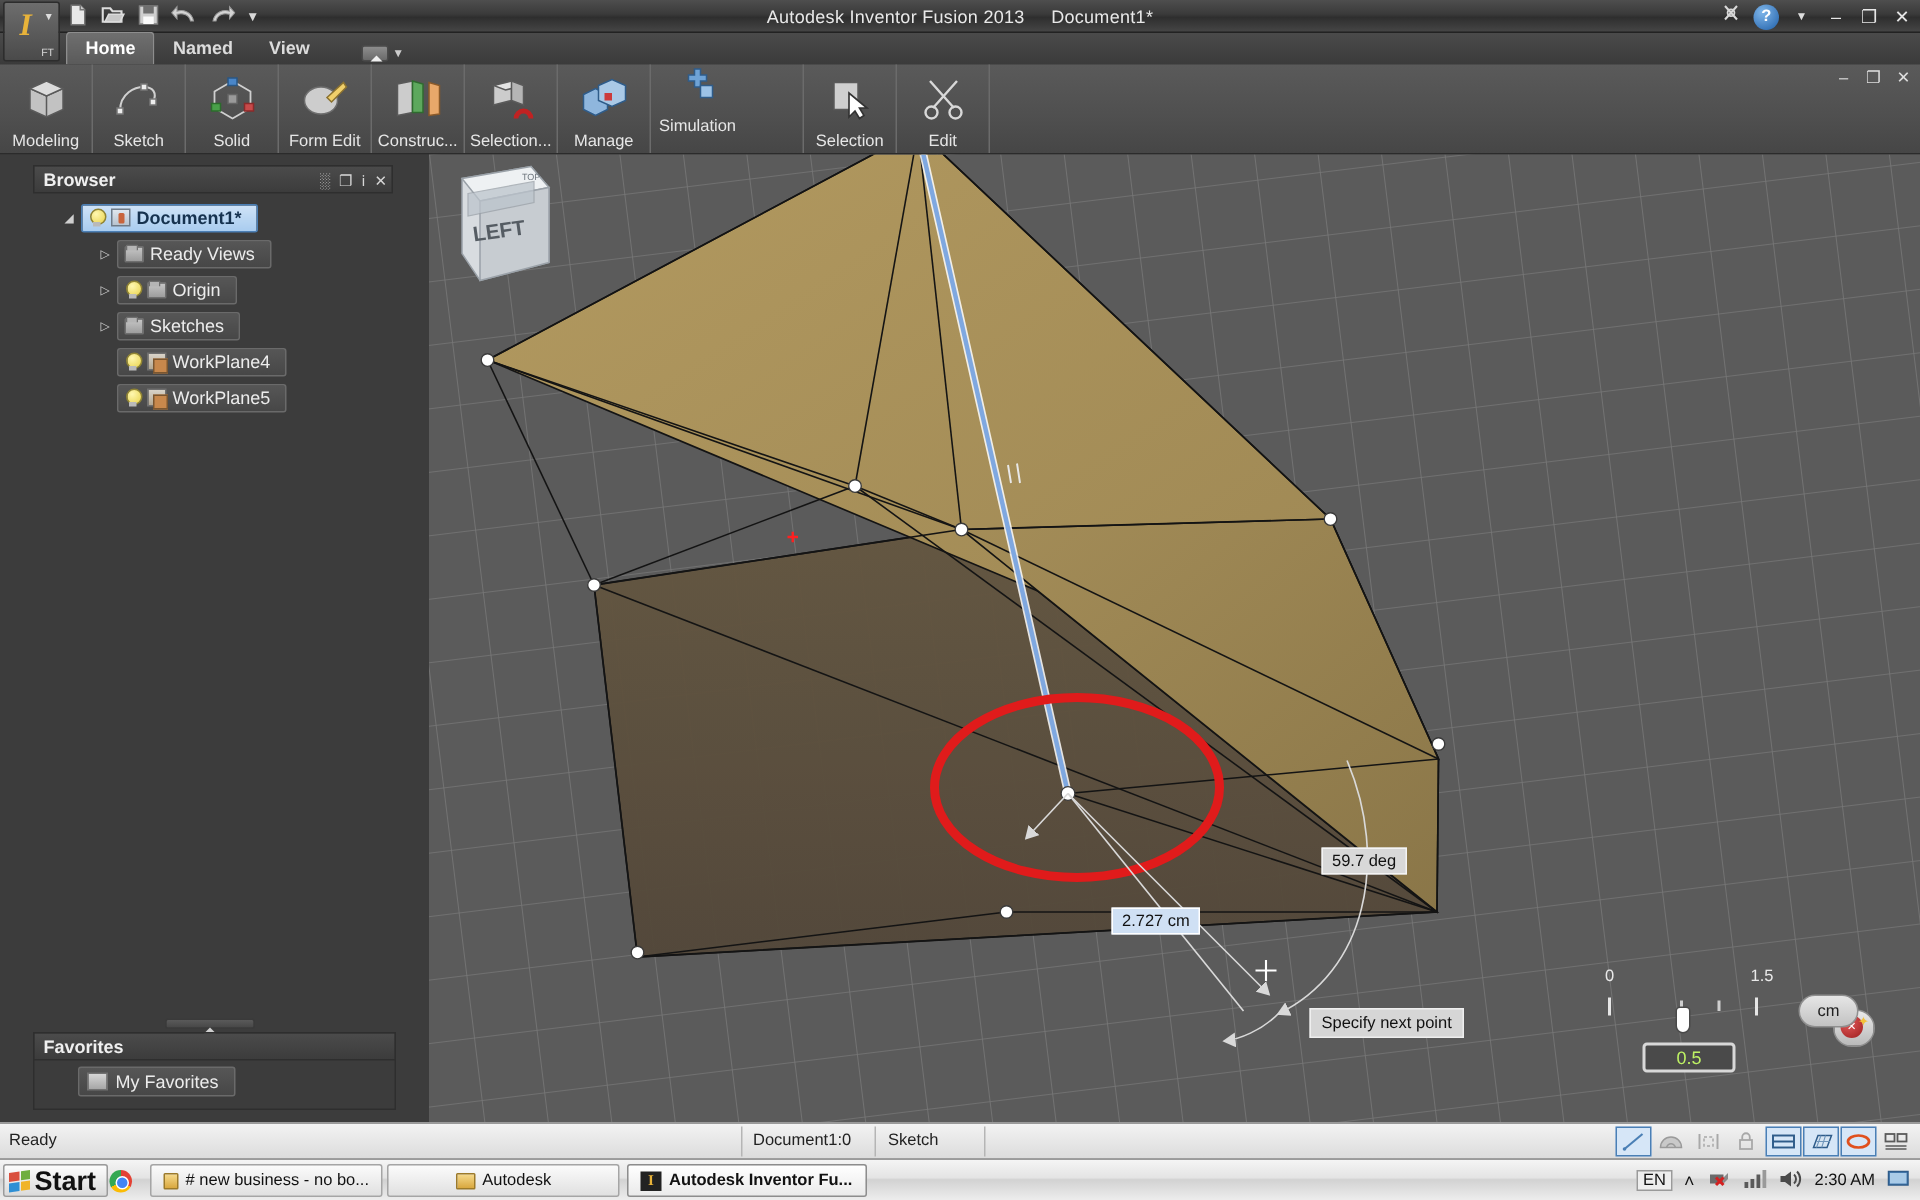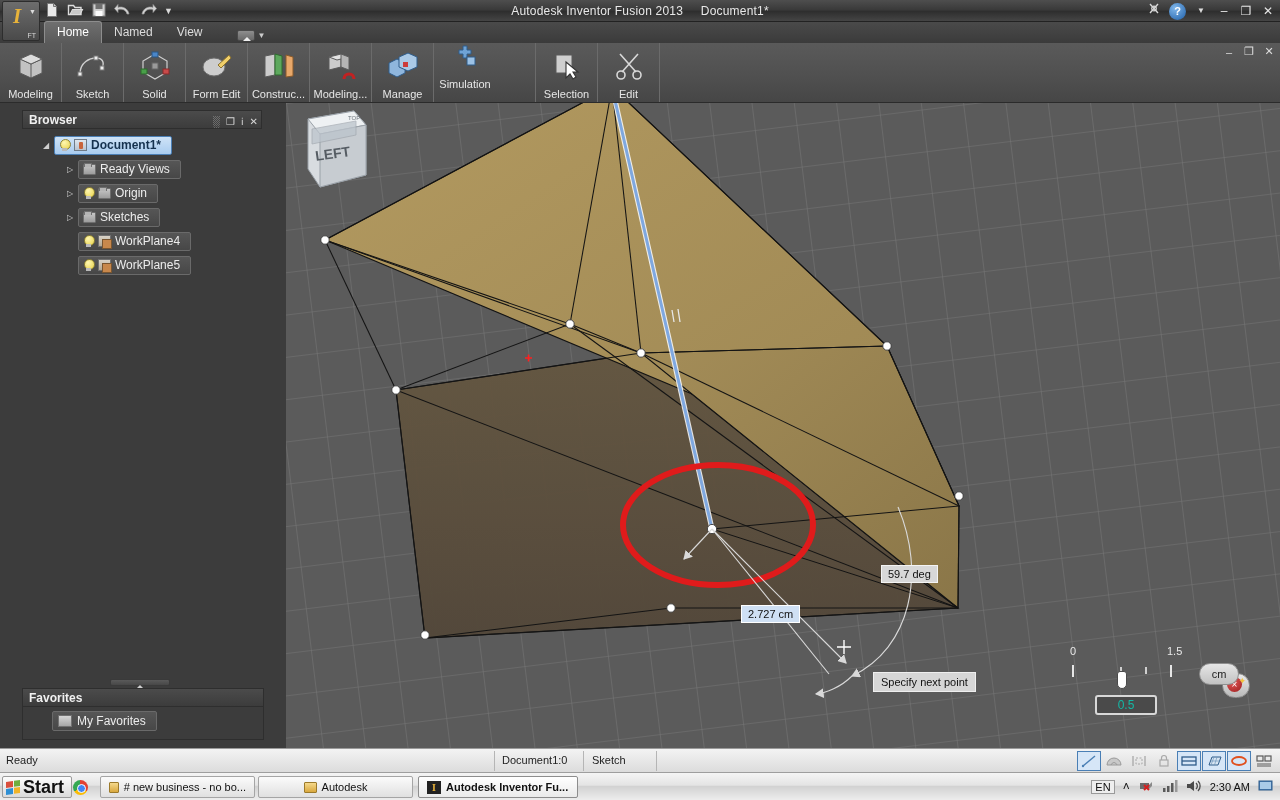--- a/index.html
+++ b/index.html
@@ -43,21 +43,21 @@
   }
   .appbtn .ft { position:absolute; right:3px; bottom:1px; color:#d8d8d8; font-size:7px; }
   .appbtn .caret { position:absolute; right:3px; top:6px; color:#ddd; font-size:7px; }
   .qat {
     position:absolute; left:44px; top:0px; height:22px; display:flex; align-items:center; gap:7px;
   }
   .qat .qi { color:#d9d9d9; font-size:13px; }
 
   
   .tabs {
-    position:absolute; left:44px; top:22px; height:21px; display:flex; align-items:flex-end;
+    position:absolute; left:44px; top:22px; height:21px; display:flex; align-items:flex-end;font-weight:bold;
   }
   .tab {
     padding:2px 12px 3px 12px; font-size:12px; color:#dcdcdc; line-height:16px;
   }
   .tab.active {
     background: linear-gradient(to bottom,#6f6f6f,#5a5a5a);
     border:1px solid #8d8d8d; border-bottom:none; color:#fff;
     border-radius:3px 3px 0 0;
   }
   .tabs .selbox {
@@ -189,21 +189,21 @@
   .scale .tick { position:absolute; width:2px; height:12px; background:#e6e6e6; }
   .scale .tickS { position:absolute; width:2px; height:7px; background:#cfcfcf; }
   .scale .unit {
     position:absolute; left:129px; top:18px; width:40px; height:22px;
     background:linear-gradient(to bottom,#e6e6e6,#c2c2c2); border:1px solid #8f8f8f;
     border-radius:11px; color:#222; font-size:11px; text-align:center; line-height:21px;
   }
   .scale .valbox {
     position:absolute; left:25px; top:50px; width:62px; height:20px;
     background:#4a4a4a; border:2px solid #d8d8d8; border-radius:3px;
-    color:#14b8a6; font-size:12px; text-align:center; line-height:16px;
+    color:#bef264; font-size:12px; text-align:center; line-height:16px;
   }
   .scale .slider {
     position:absolute; left:47px; top:26px; width:10px; height:18px;
     background:#fff; border:1px solid #4a4a4a; border-radius:3px 3px 5px 5px;
   }
 
   
   .status {
     position:absolute; left:0; top:748px; width:1280px; height:24px;
     background:linear-gradient(to bottom,#f3f3f3,#dcdcdc);
@@ -386,21 +386,21 @@
     </div>
     <div class="rbtn">
       <span class="gfx">
         <svg width="34" height="30" viewBox="0 0 34 30">
             <path d="M5 6 L17 3 L17 16 L5 19 z" fill="#cccccc" stroke="#5a5a5a"></path>
             <path d="M5 6 L17 3 L25 6 L13 9 z" fill="#e2e2e2" stroke="#5a5a5a"></path>
             <path d="M17 16 L17 3 L25 6 L25 19 z" fill="#b5b5b5" stroke="#5a5a5a"></path>
             <path d="M20 28 a5 5 0 0 1 10 0" fill="none" stroke="#c02222" stroke-width="3.2"></path>
           </svg>
       </span>
-      <span class="lbl">Modeling...</span>
+      <span class="lbl">Selection...</span>
     </div>
     <div class="rbtn">
       <span class="gfx">
         <svg width="34" height="30" viewBox="0 0 34 30">
             <path d="M3 12 L11 8 L19 12 L19 22 L11 26 L3 22 z" fill="#8fb6dd" stroke="#2f5c8a"></path>
             <path d="M13 6 L22 2 L31 6 L31 16 L22 20 L13 16 z" fill="#aac9e6" stroke="#2f5c8a"></path>
             <rect x="17" y="11" width="5" height="5" fill="#cc3b3b"></rect>
           </svg>
       </span>
       <span class="lbl">Manage</span>

